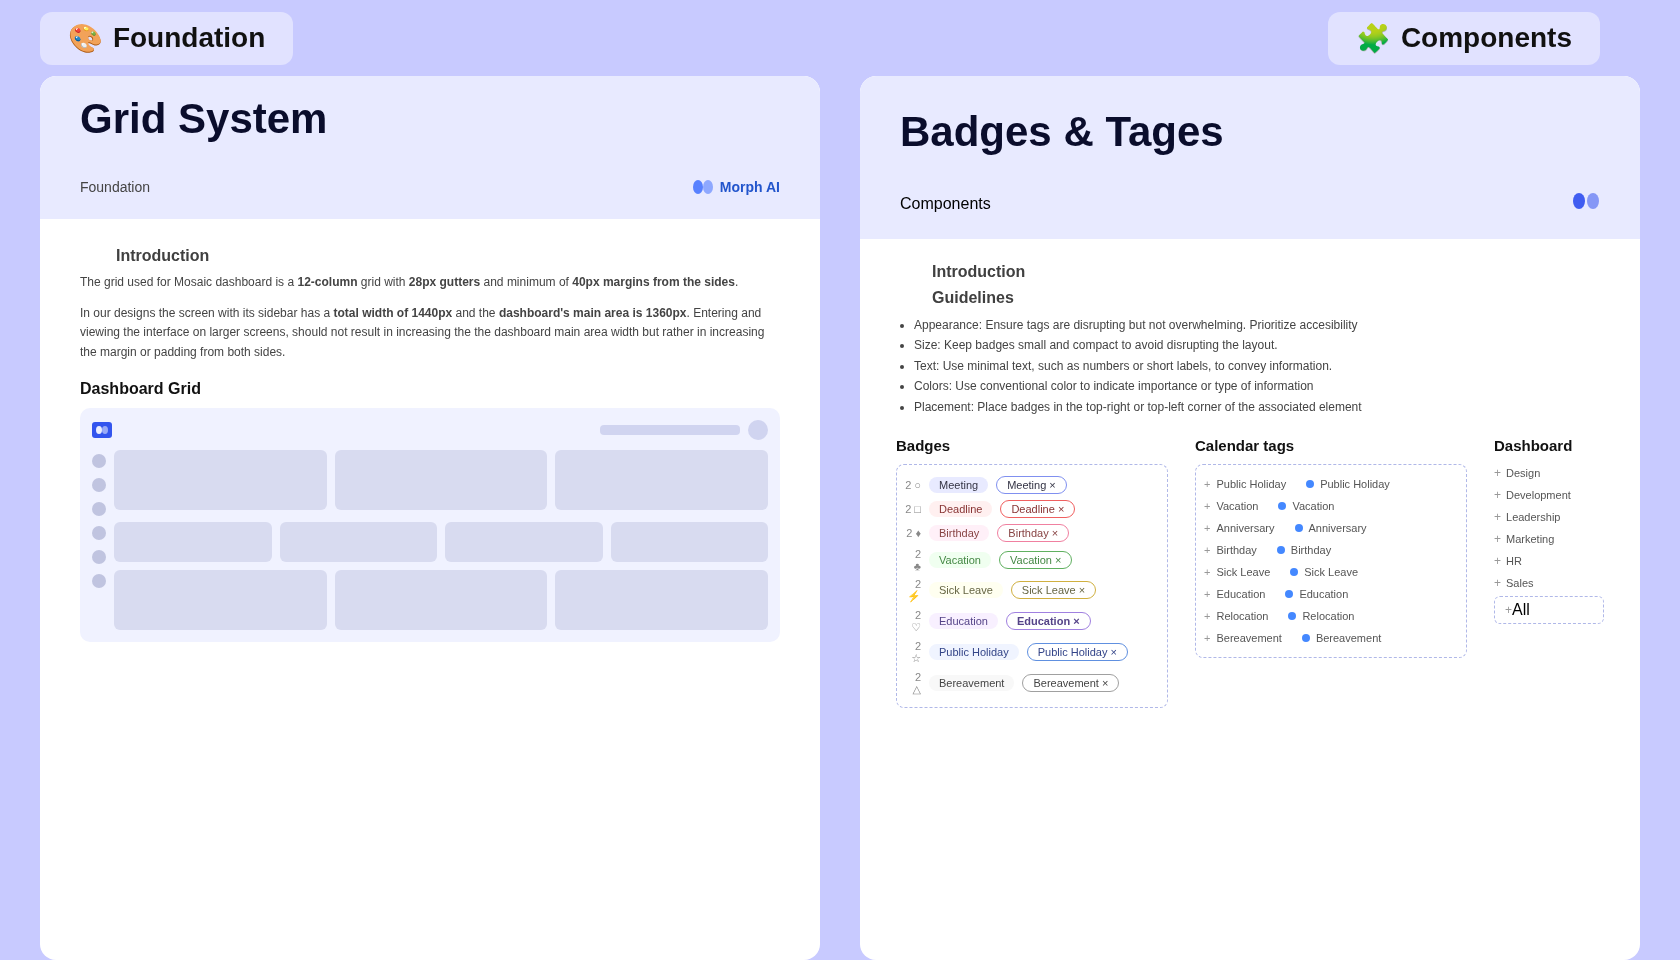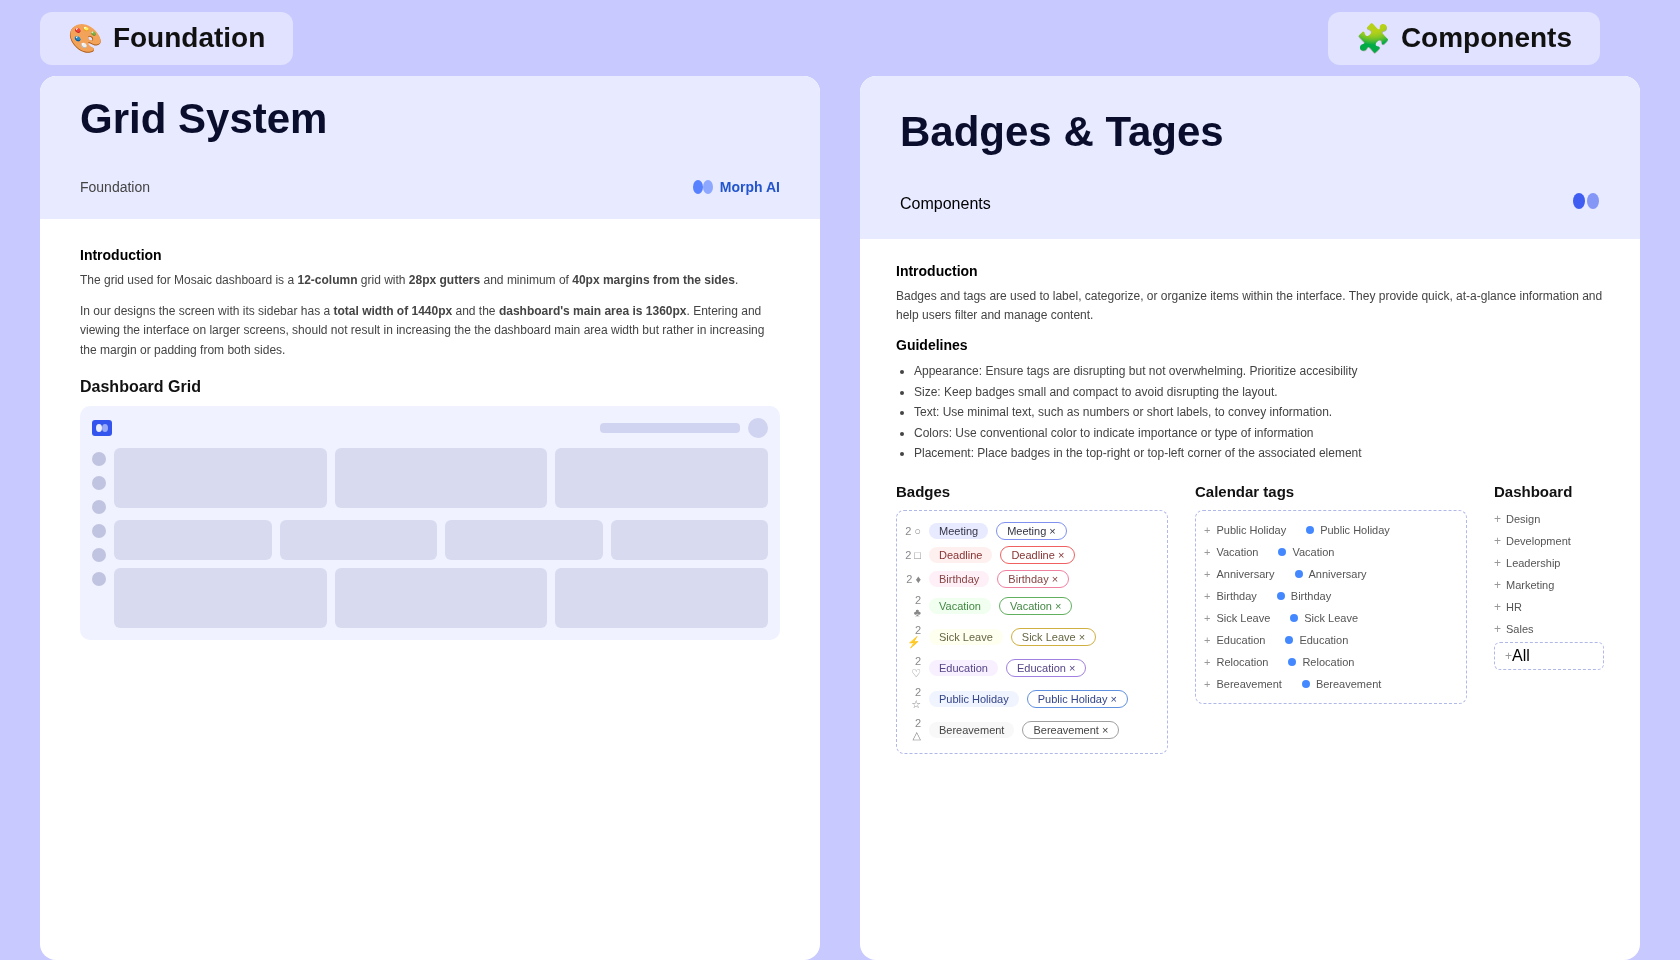--- a/index.html
+++ b/index.html
@@ -103,24 +103,25 @@
       color: #2255cc;
     }
 
     .panel-body {
       padding: 28px 40px;
       overflow-y: auto;
       flex: 1;
     }
 
     .section-title {
-      font-size: 14px;
+      font-size: 16px;
       font-weight: 700;
-      color: #000000;
+      color: #404040;
       margin-bottom: 8px;
+      margin-left: 36px;
     }
 
     .section-text {
       font-size: 12px;
       color: #444;
       line-height: 1.6;
       margin-bottom: 12px;
     }
 
     .section-text b {
@@ -470,21 +471,20 @@
         <span class="morph-logo-blue">
           <svg width="28" height="18" viewBox="0 0 28 18" fill="none">
             <ellipse cx="7" cy="9" rx="6" ry="8" fill="#2244ee" opacity="0.85"></ellipse>
             <ellipse cx="21" cy="9" rx="6" ry="8" fill="#2244ee" opacity="0.5"></ellipse>
           </svg>
         </span>
       </div>
     </div>
     <div class="right-panel-body">
       <div class="section-title">Introduction</div>
-      <div class="section-text">Badges and tags are used to label, categorize, or organize items within the interface. They provide quick, at-a-glance information and help users filter and manage content.</div>
 
       <div class="section-title">Guidelines</div>
       <ul class="guidelines-list">
         <li>Appearance: Ensure tags are disrupting but not overwhelming. Prioritize accesibility</li>
         <li>Size: Keep badges small and compact to avoid disrupting the layout.</li>
         <li>Text: Use minimal text, such as numbers or short labels, to convey information.</li>
         <li>Colors: Use conventional color to indicate importance or type of information</li>
         <li>Placement: Place badges in the top-right or top-left corner of the associated element</li>
       </ul>
 
@@ -515,21 +515,21 @@
                 <span class="badge-tag-outline" style="border-color:#60b060; color:#484;">Vacation ×</span>
               </div>
               <div class="badge-row">
                 <span class="badge-num">2 ⚡</span>
                 <span class="badge-tag" style="background:#fffff0; color:#664;">Sick Leave</span>
                 <span class="badge-tag-outline" style="border-color:#d0b040; color:#664;">Sick Leave ×</span>
               </div>
               <div class="badge-row">
                 <span class="badge-num">2 ♡</span>
                 <span class="badge-tag" style="background:#f8f0ff; color:#548;">Education</span>
-                <span class="badge-tag-outline" style="border-color:#a080e0; color:#548;">Education ×</span>
+                <span class="badge-tag-outline" style="border-color:#a080e0; color:#548;font-weight:bold;">Education ×</span>
               </div>
               <div class="badge-row">
                 <span class="badge-num">2 ☆</span>
                 <span class="badge-tag" style="background:#f0f4ff; color:#348;">Public Holiday</span>
                 <span class="badge-tag-outline" style="border-color:#6090e0; color:#348;">Public Holiday ×</span>
               </div>
               <div class="badge-row">
                 <span class="badge-num">2 △</span>
                 <span class="badge-tag" style="background:#f8f8f8; color:#444;">Bereavement</span>
                 <span class="badge-tag-outline" style="border-color:#a0a0a0; color:#444;">Bereavement ×</span>

